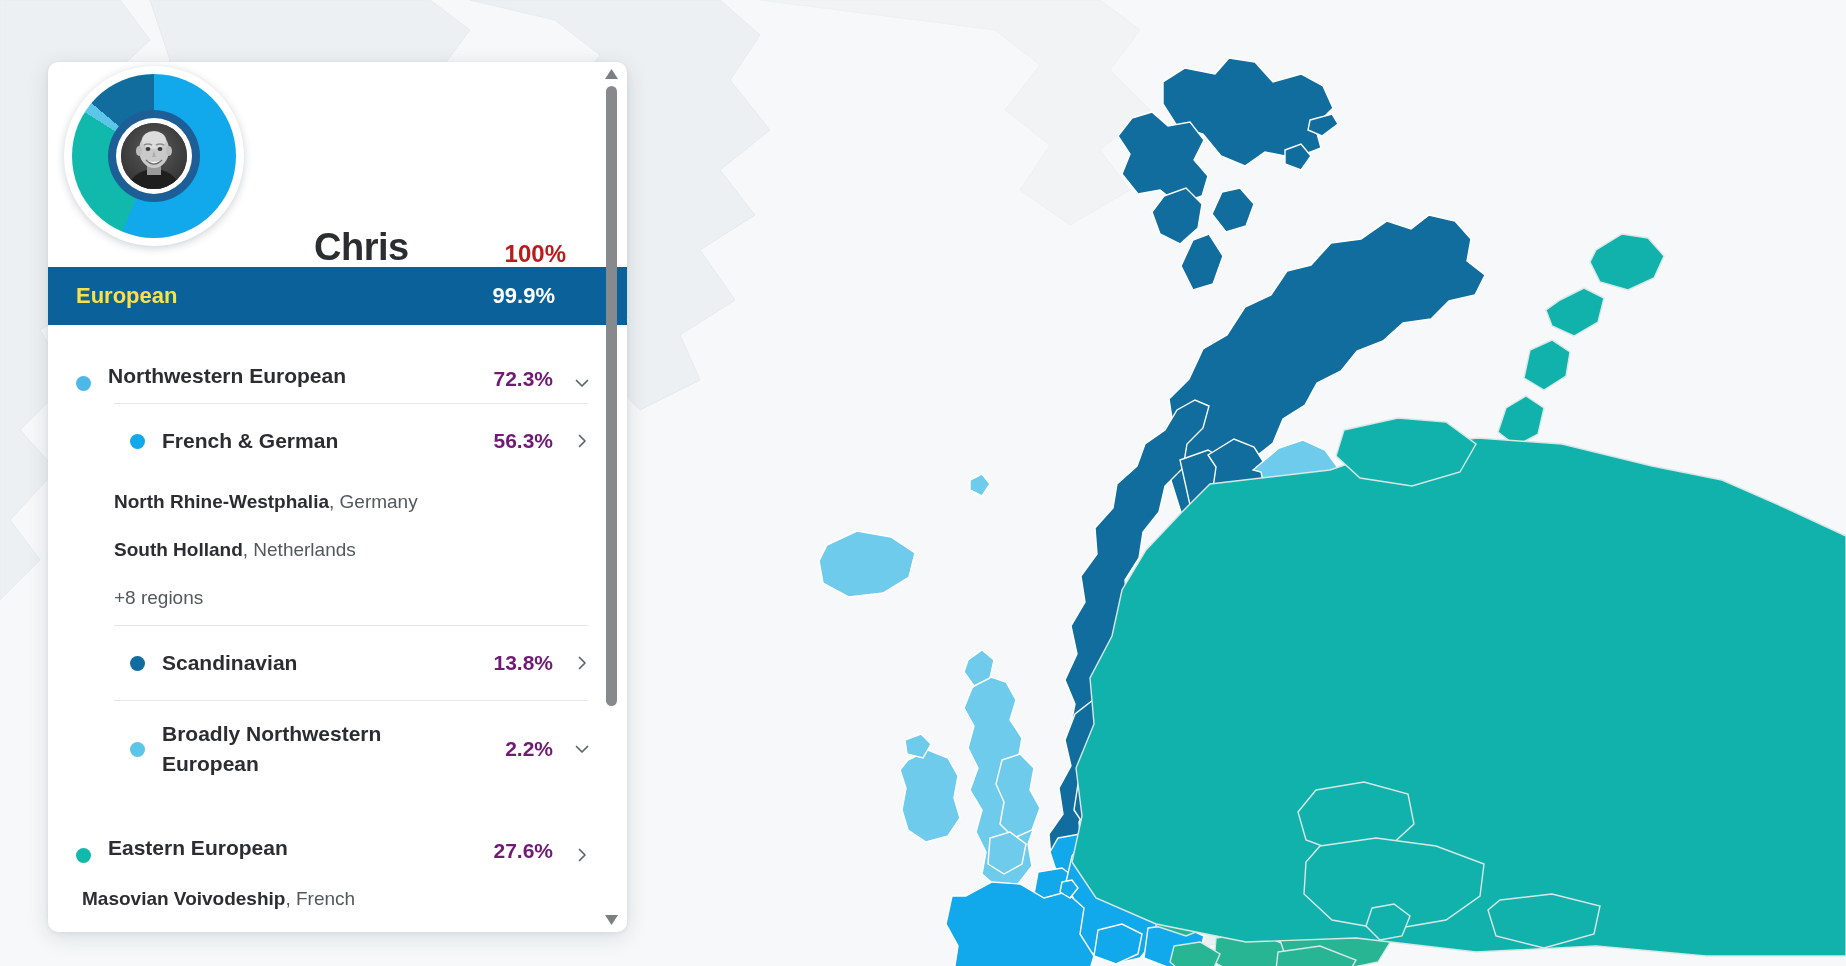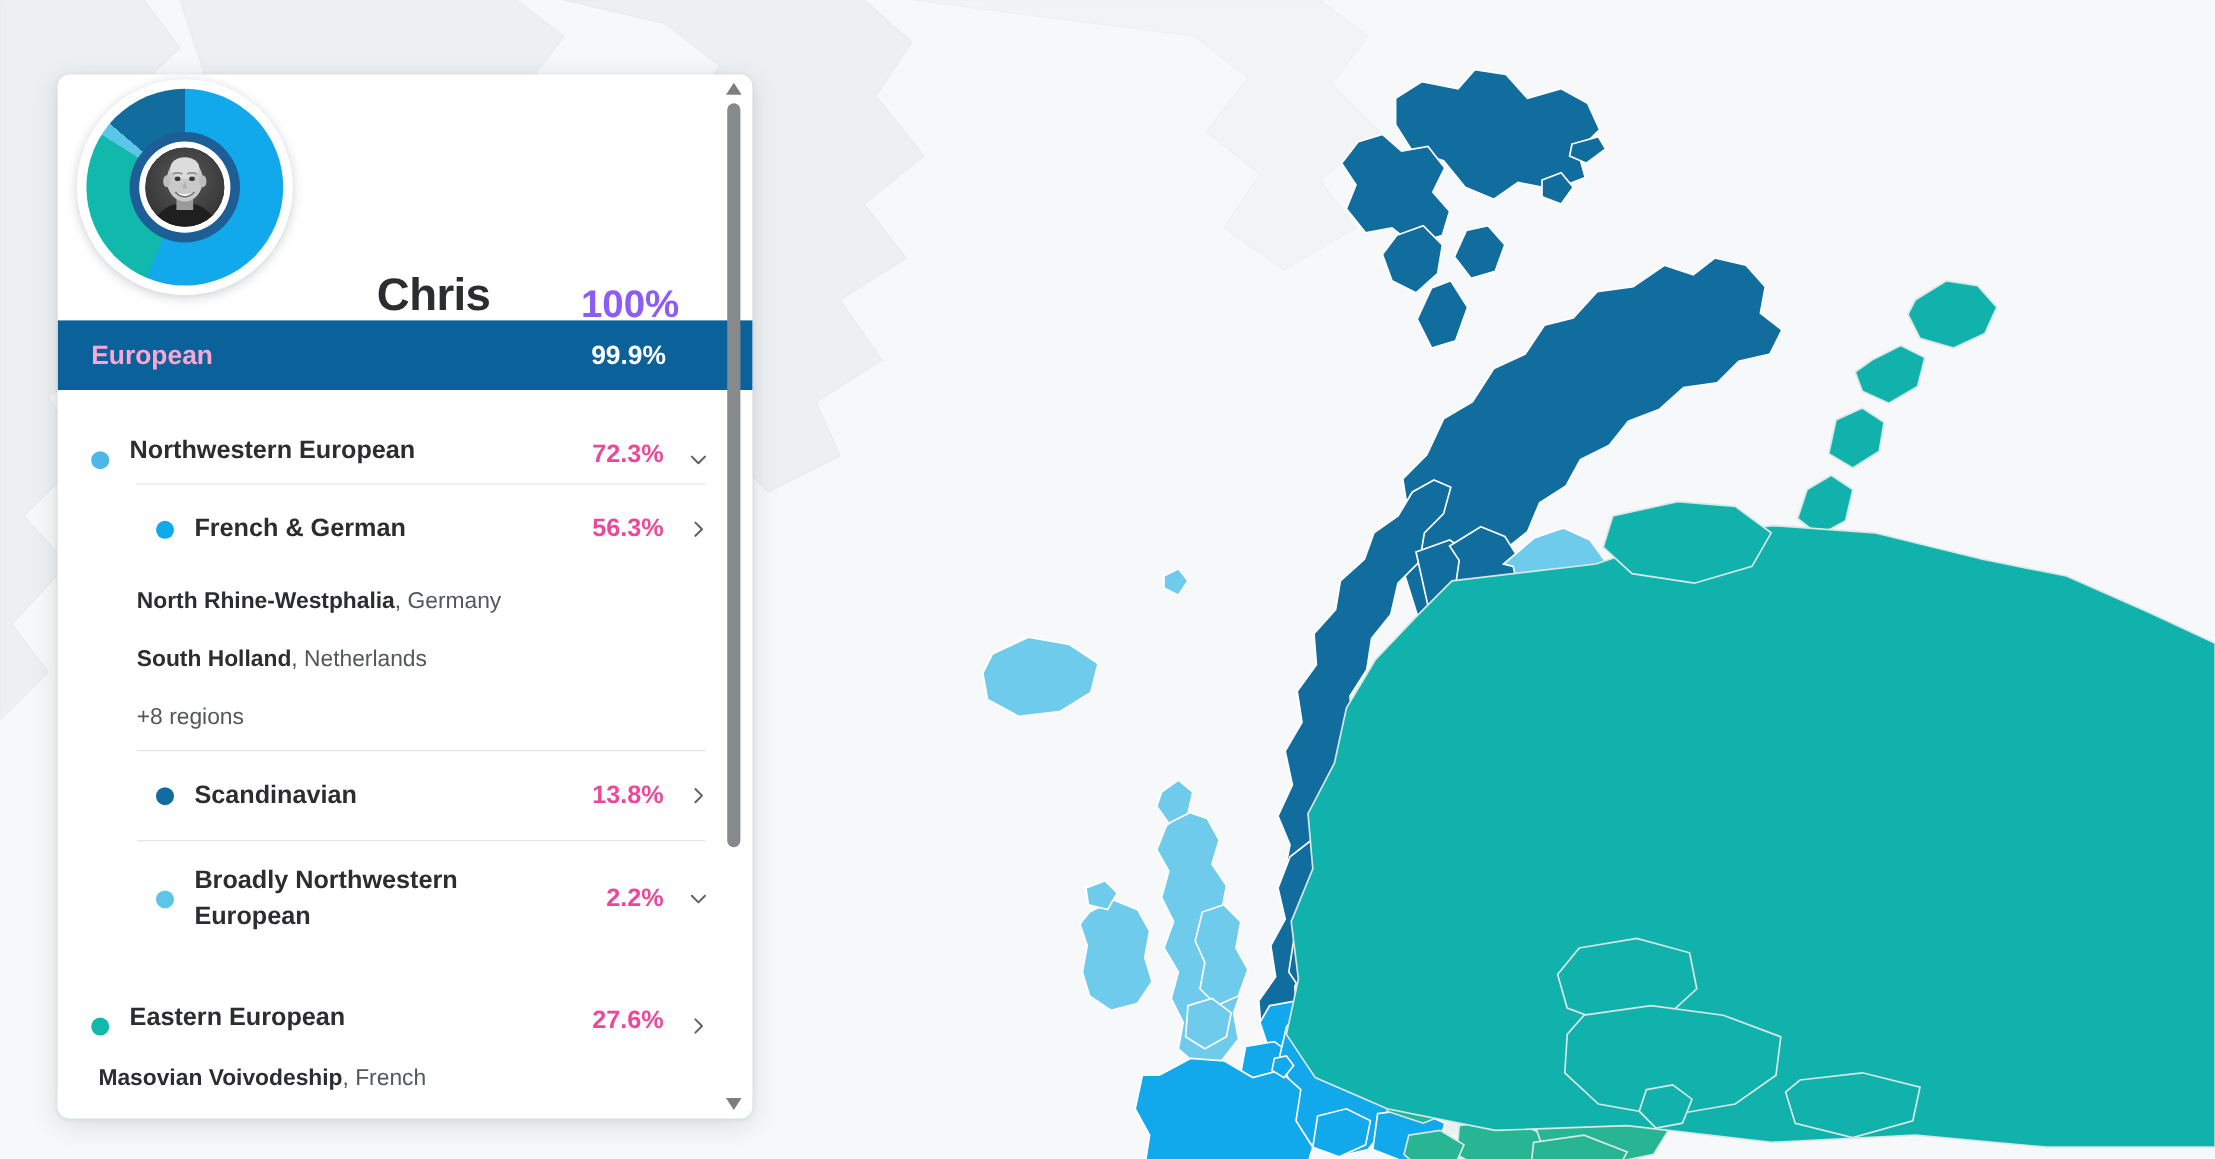--- a/index.html
+++ b/index.html
@@ -88,36 +88,36 @@
     left: 266px; top: 185px;
     font-size: 38px;
     font-weight: bold;
     color: #2b2d30;
     letter-spacing: -0.5px;
     transform: translateY(-50%);
   }
   #profile-total {
     position: absolute;
     right: 82px; top: 192px;
-    font-size: 32px;
-    font-weight: bold;
-    color: #8b5cf6;
+    font-size: 24px;
+    font-weight: bold;
+    color: #b91c1c;
     transform: translateY(-50%);
   }
   
   #continent-row {
     position: relative;
     height: 58px;
     background: #0b6199;
     display: flex;
     align-items: center;
     padding: 0 0 0 28px;
   }
   #continent-row .c-label {
-    color: #f9a8d4;
+    color: #fde047;
     font-size: 22px;
     font-weight: bold;
   }
   #continent-row .c-pct {
     position: absolute;
     right: 93px;
     color: #ffffff;
     font-size: 22px;
     font-weight: bold;
   }
@@ -153,21 +153,21 @@
     font-weight: bold;
     color: #2b2d30;
     line-height: 1.45;
     max-width: 270px;
   }
   .rowpct {
     position: absolute;
     right: 95px;
     font-size: 21px;
     font-weight: bold;
-    color: #ec4899;
+    color: #701a75;
   }
   .chev {
     position: absolute;
     right: 58px;
     width: 16px; height: 16px;
     color: #5d6468;
   }
   .chev svg { display: block; }
   
   .region-line {

